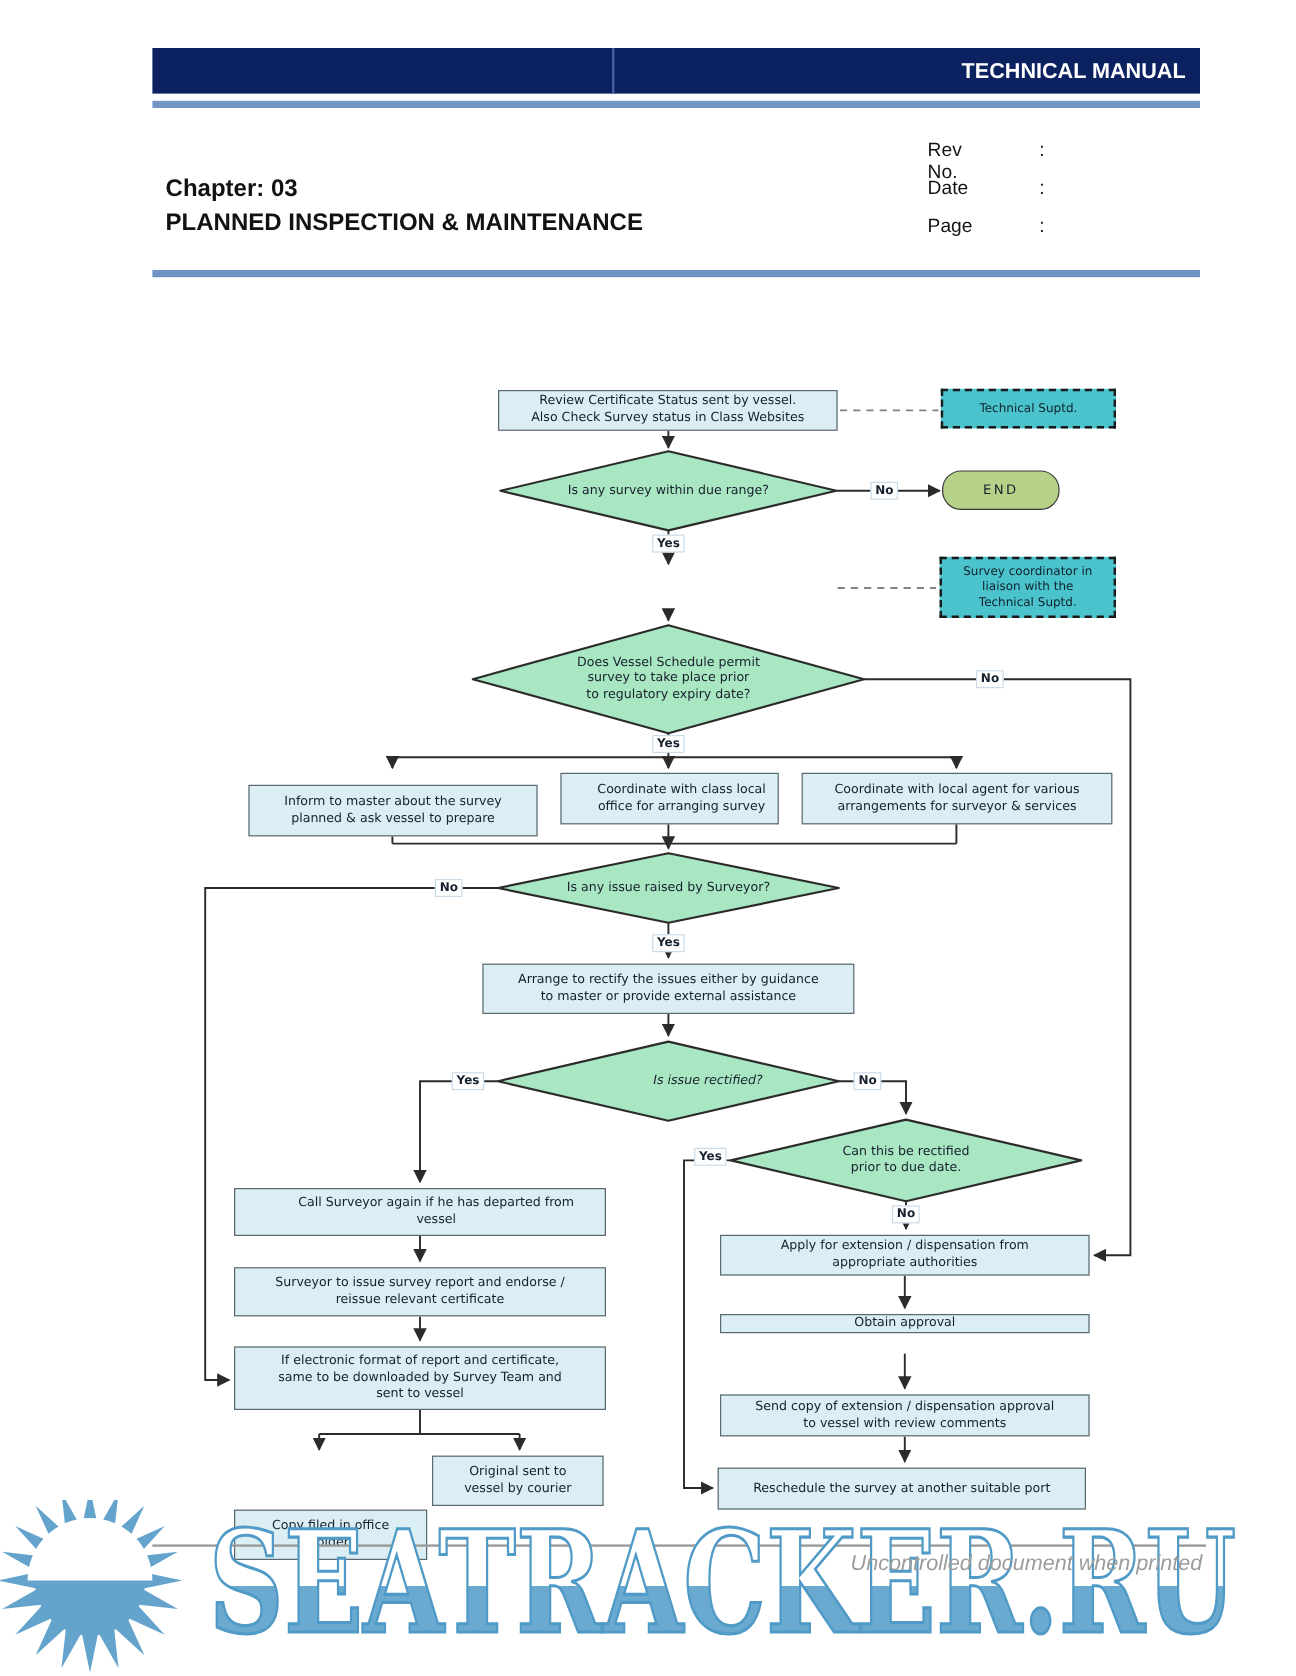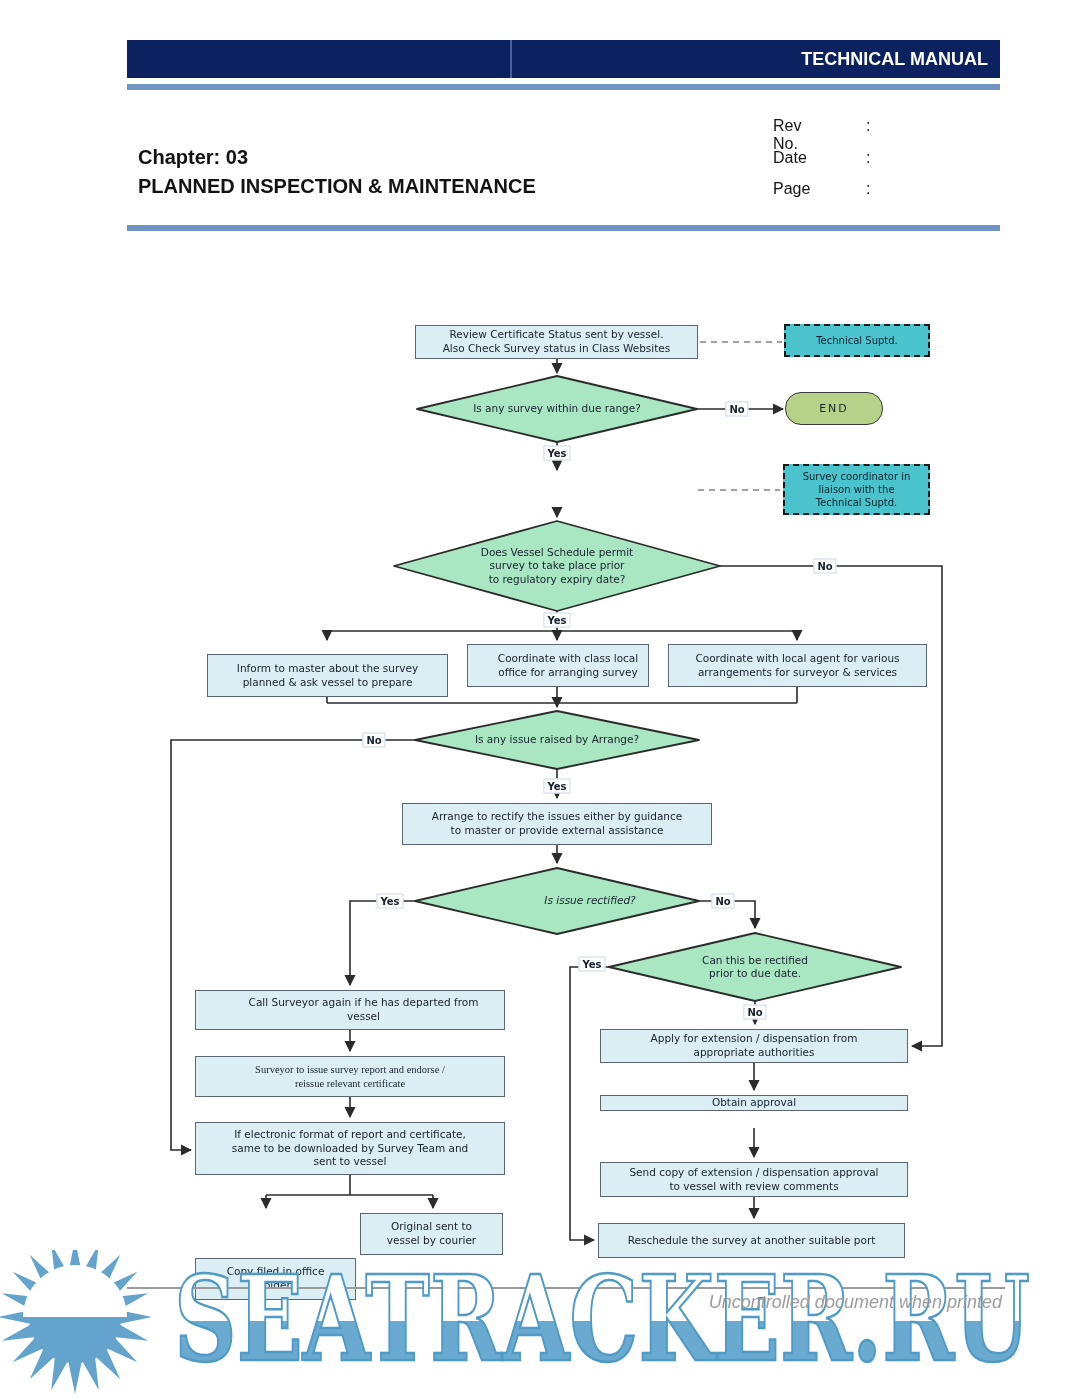--- a/index.html
+++ b/index.html
@@ -140,42 +140,42 @@
   <div class="pbox" style="left:467px;top:644px;width:182px;height:43px;padding-left:20px;">Coordinate with class local
 office for arranging survey</div>
   <div class="pbox" style="left:668px;top:644px;width:259px;height:43px;">Coordinate with local agent for various
 arrangements for surveyor &amp; services</div>
 
   <div class="pbox" style="left:402px;top:803px;width:310px;height:42px;">Arrange to rectify the issues either by guidance
 to master or provide external assistance</div>
 
   <div class="pbox" style="left:195px;top:990px;width:310px;height:40px;padding-left:27px;">Call Surveyor again if he has departed from
 vessel</div>
-  <div class="pbox" style="left:195px;top:1056px;width:310px;height:41px;font-family:Liberation Serif, serif;">Surveyor to issue survey report and endorse /
+  <div class="pbox" style="left:195px;top:1056px;width:310px;height:41px;">Surveyor to issue survey report and endorse /
 reissue relevant certificate</div>
   <div class="pbox" style="left:195px;top:1122px;width:310px;height:53px;">If electronic format of report and certificate,
 same to be downloaded by Survey Team and
 sent to vessel</div>
   <div class="pbox" style="left:195px;top:1258px;width:161px;height:42px;">Copy filed in office
 folder</div>
   <div class="pbox" style="left:360px;top:1213px;width:143px;height:42px;">Original sent to
 vessel by courier</div>
 
   <div class="pbox" style="left:600px;top:1029px;width:308px;height:34px;">Apply for extension / dispensation from
 appropriate authorities</div>
   <div class="pbox" style="left:600px;top:1095px;width:308px;height:16px;">Obtain approval</div>
   <div class="pbox" style="left:600px;top:1162px;width:308px;height:35px;">Send copy of extension / dispensation approval
 to vessel with review comments</div>
   <div class="pbox" style="left:598px;top:1223px;width:307px;height:35px;">Reschedule the survey at another suitable port</div>
 
   <div class="dtext" style="left:557px;top:409px;">Is any survey within due range?</div>
   <div class="dtext" style="left:557px;top:566px;">Does Vessel Schedule permit
 survey to take place prior
 to regulatory expiry date?</div>
-  <div class="dtext" style="left:557px;top:740px;">Is any issue raised by Arrange?</div>
+  <div class="dtext" style="left:557px;top:740px;">Is any issue raised by Surveyor?</div>
   <div class="dtext" style="left:590px;top:901px;font-style:italic;">Is issue rectified?</div>
   <div class="dtext" style="left:755px;top:967px;">Can this be rectified
 prior to due date.</div>
 
   <div class="lbl" style="left:737px;top:409px;">No</div>
   <div class="lbl" style="left:557px;top:453px;">Yes</div>
   <div class="lbl" style="left:825px;top:566px;">No</div>
   <div class="lbl" style="left:557px;top:620px;">Yes</div>
   <div class="lbl" style="left:374px;top:740px;">No</div>
   <div class="lbl" style="left:557px;top:786px;">Yes</div>

